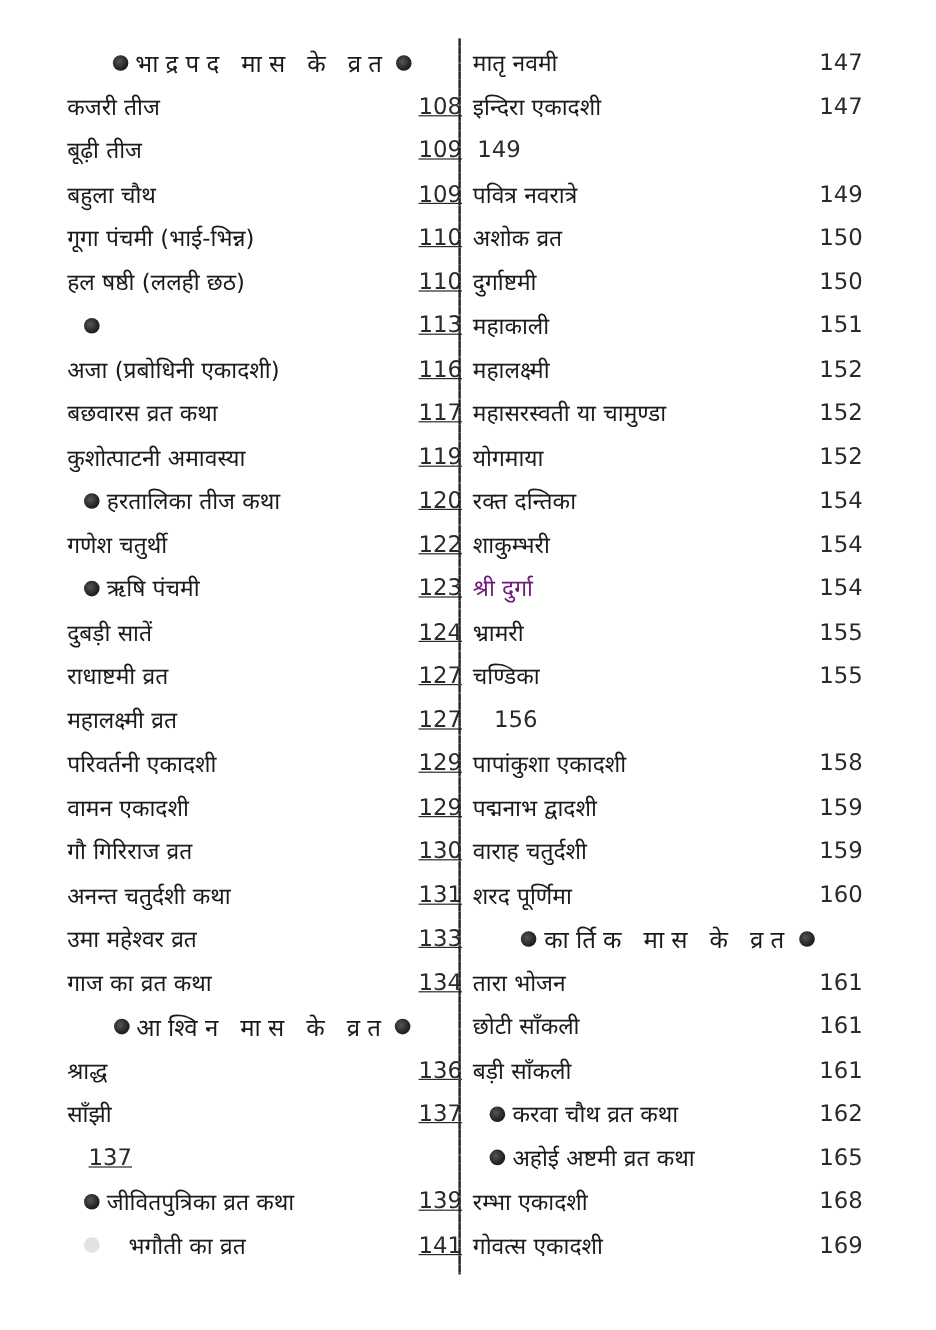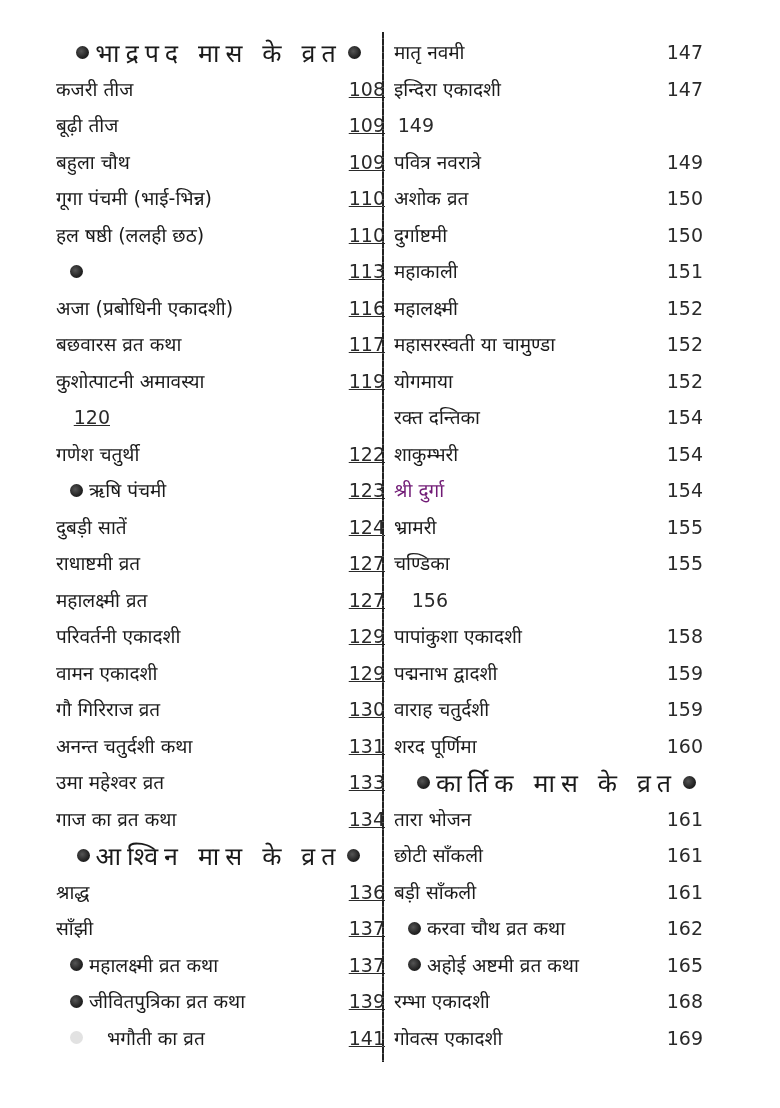--- a/index.html
+++ b/index.html
@@ -49,30 +49,30 @@
       gap: 6px;
     }
     .row .page-no {
       font-family: "DejaVu Sans", sans-serif;
       font-size: 19px;
       color: #2a2a2a;
       min-width: 40px;
       text-align: right;
     }
     .col-left .row .page-no { margin-right: -4px; text-decoration: underline; }
-    .col-right .row .page-no { margin-right: 16px; }
+    .col-right .row .page-no { margin-right: 0px; }
     .row.bold .title-text { font-weight: normal; }
     .row.light .title-text { color: #701a75; }
     .row.indent { padding-left: 14px; }
     .heading {
       height: 36.5px;
       display: flex;
       align-items: center;
       justify-content: center;
-      font-size: 25px;
+      font-size: 20px;
       gap: 6px;
       white-space: nowrap;
     }
     .bullet {
       display: inline-block;
       width: 13px;
       height: 13px;
       border-radius: 50%;
       background: radial-gradient(circle at 40% 40%, #555 0%, #222 60%, #111 100%);
       flex: 0 0 auto;
@@ -146,20 +146,24 @@
         </span>
         <span class="page-no">117</span>
       </div>
       <div class="row">
         <span class="title">
           <span class="title-text">कुशोत्पाटनी अमावस्या</span>
         </span>
         <span class="page-no">119</span>
       </div>
       <div class="row indent">
+        <span class="title">
+          <span class="bullet"></span>
+          <span class="title-text">हरतालिका तीज कथा</span>
+        </span>
         <span class="page-no">120</span>
       </div>
       <div class="row">
         <span class="title">
           <span class="title-text">गणेश चतुर्थी</span>
         </span>
         <span class="page-no">122</span>
       </div>
       <div class="row indent">
         <span class="title">
@@ -233,24 +237,20 @@
         </span>
         <span class="page-no">136</span>
       </div>
       <div class="row">
         <span class="title">
           <span class="title-text">साँझी</span>
         </span>
         <span class="page-no">137</span>
       </div>
       <div class="row indent">
-        <span class="title">
-          <span class="bullet"></span>
-          <span class="title-text">महालक्ष्मी व्रत कथा</span>
-        </span>
         <span class="page-no">137</span>
       </div>
       <div class="row indent">
         <span class="title">
           <span class="bullet"></span>
           <span class="title-text">जीवितपुत्रिका व्रत कथा</span>
         </span>
         <span class="page-no">139</span>
       </div>
       <div class="row indent">

